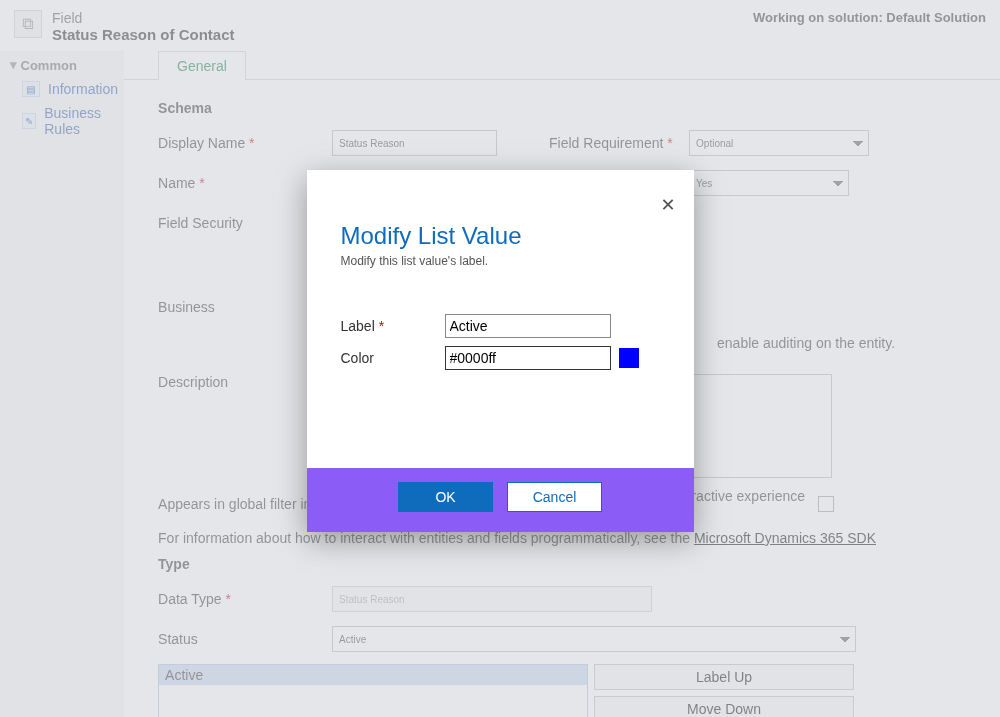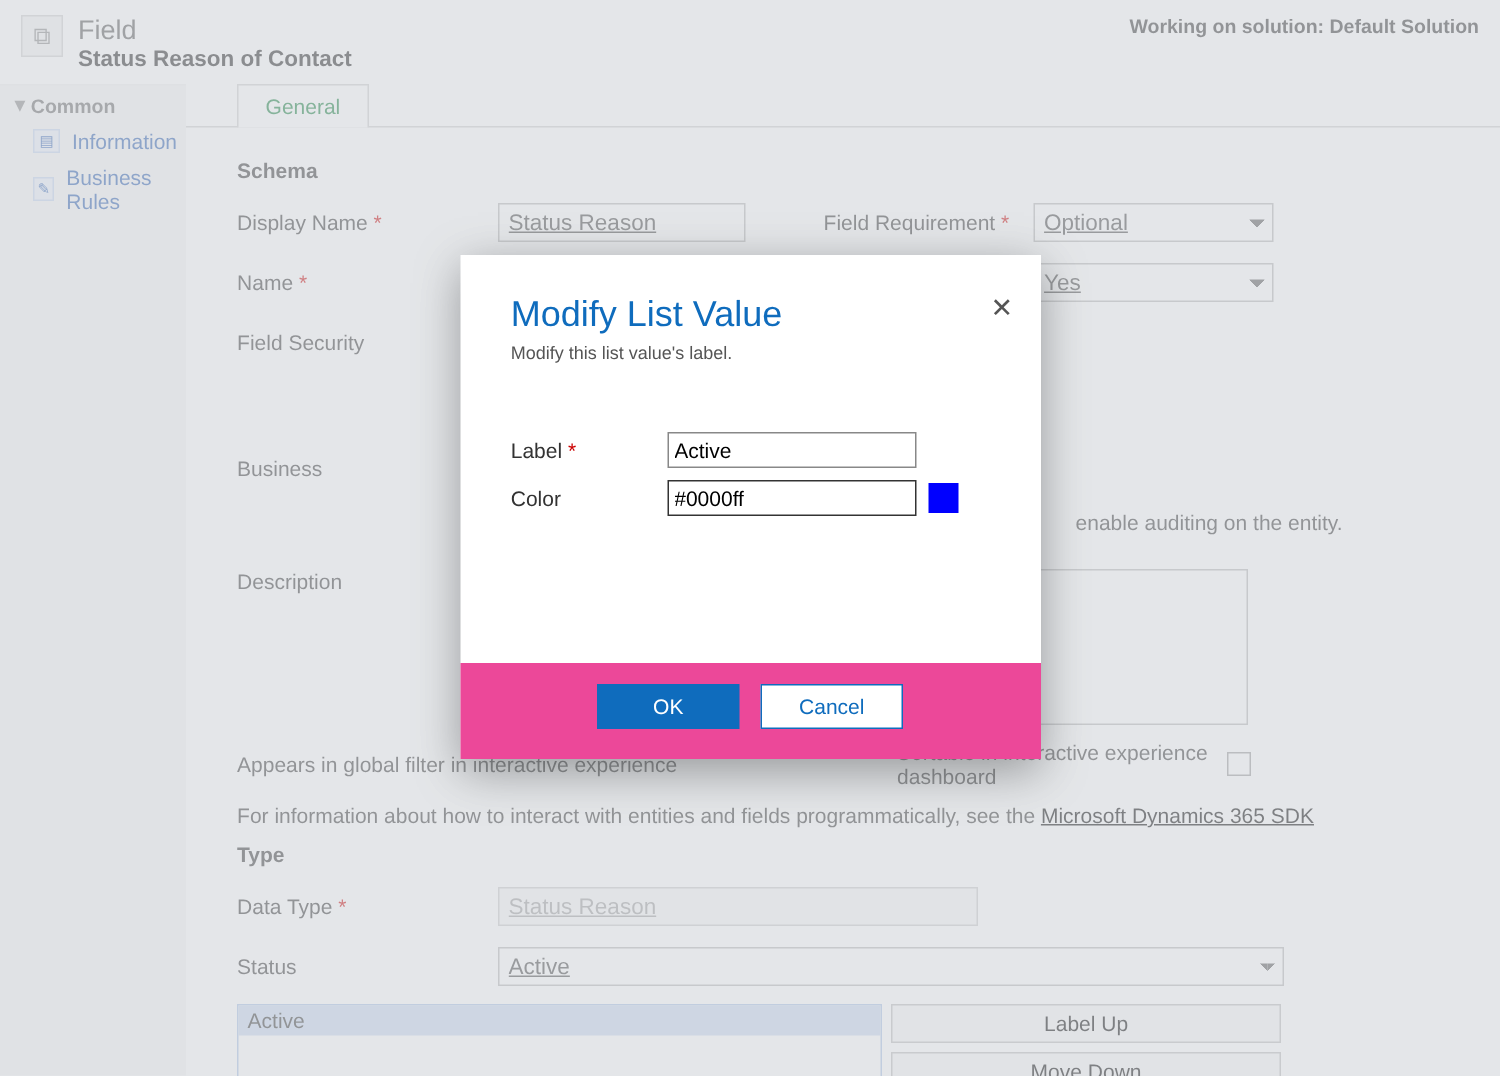--- a/index.html
+++ b/index.html
@@ -2,21 +2,21 @@
 <html><head>
 <meta charset="utf-8">
 <style>
   * { box-sizing: border-box; margin: 0; padding: 0; font-family: "Segoe UI", Arial, sans-serif; }
   body { font-size: 13px; color: #333; background: #fff; width: 1000px; height: 717px; overflow: hidden; position: relative; }
 
   
   .hdr { display: flex; align-items: flex-start; padding: 10px 14px 8px 14px; }
   .hdr-icon { width: 28px; height: 28px; background: #f3f3f3; border: 1px solid #d0d0d0; display:flex; align-items:center; justify-content:center; font-size:16px; color:#888;}
   .hdr-titles { margin-left: 10px; }
-  .hdr-sub { font-size: 18px; color: #555; }
+  .hdr-sub { font-size: 14px; color: #555; }
   .hdr-main { font-size: 15px; font-weight: 600; color: #222; }
   .hdr-right { margin-left: auto; font-size: 13px; color: #333; font-weight: 600; }
 
   
   .layout { display: flex; height: calc(100% - 50px); }
   .side { width: 238px; background: #f6f6f6; border-top: 1px solid #efefef; }
   .side-group { padding: 4px 0 0 6px; }
   .side-group-title { font-size: 13px; font-weight: 600; color: #666; padding: 2px 4px 4px 4px; }
   .side-group-title::before { content: "\25BE"; display:inline-block; margin-right:4px; color:#888; transform: translateY(-1px);}
   .side-item { display: flex; align-items: center; gap: 8px; padding: 4px 6px 4px 16px; color: #2a5db0; cursor: pointer; font-size: 14px;}
@@ -25,21 +25,21 @@
   .main { flex: 1; position: relative; padding: 0; }
   .tabbar { padding-left: 34px; }
   .tab { display: inline-block; padding: 6px 18px; font-size: 14px; color: #15803d; border: 1px solid #d0d0d0; border-bottom: none; background:#fff; }
   .tabline { border-bottom: 1px solid #d0d0d0; margin-top: -1px;}
   .content { padding: 20px 34px 0 34px; overflow-y: auto; height: calc(100% - 30px); position:relative; }
 
   .section-h { font-weight: 600; font-size: 14px; margin-bottom: 12px; }
   .row { display: flex; align-items: center; min-height: 30px; margin-bottom: 10px; }
   .lbl { width: 174px; font-size: 14px; color: #333; }
   .lbl.req::after, .modal-lbl.req::after { content: " *"; color: #c00; }
-  .fld { width: 165px; height: 26px; border: 1px solid #b6b6b6; background: #fff; padding: 0 6px; font-size: 15px; color: #444; text-decoration: underline; }
+  .fld { width: 165px; height: 26px; border: 1px solid #b6b6b6; background: #fff; padding: 0 6px; font-size: 10px; color: #444; }
   .fld.ro { background: #f4f4f4; color: #777; }
   .sel { appearance: none; padding-right: 18px; background-image: linear-gradient(45deg, transparent 48%, #555 50%), linear-gradient(-45deg, transparent 48%, #555 50%); background-position: right 10px center, right 5px center; background-size: 5px 5px; background-repeat: no-repeat; }
   .col2 { margin-left: 52px; }
   .lbl2 { width: 136px; font-size: 14px; }
   .link { color: #000000; text-decoration: underline; cursor: pointer; }
   .chkbox { width: 16px; height: 16px; border: 1px solid #999; background: #fff; display:inline-block;}
   .desc-area { width: 500px; height: 104px; border: 1px solid #b6b6b6; background:#fff;}
 
   .type-sel { width: 320px; }
   .status-sel { width: 524px; }
@@ -47,33 +47,33 @@
   .listbox .opt { padding: 2px 6px; background: #c7d8ef; font-size:14px;}
   .list-btns { display:inline-flex; flex-direction: column; gap: 6px; margin-left: 6px; width: 260px;}
   .list-btn { height: 26px; border: 1px solid #bcbcbc; background: #f7f7f7; font-size: 14px; }
   .type-row-wrap { display:flex; }
 
   
   .ovl { position: absolute; inset: 0; background: rgba(210,214,218,0.6); }
   .modal-wrap { position: absolute; inset:0; display:flex; align-items:flex-start; justify-content:center; }
   .modal { width: 387px; background: #fff; box-shadow: 0 8px 30px rgba(0,0,0,0.35); margin-top: 170px; }
   .modal-body { padding: 26px 34px 10px 34px; position:relative; }
-  .modal-title { font-size: 24px; color: #0f6cbd; font-weight: 400; }
+  .modal-title { font-size: 24px; color: #0f6cbd; font-weight: 400; margin-top: 26px; }
   .modal-sub { font-size: 12px; color: #555; margin-top: 4px; }
   .modal-close { position: absolute; right: 18px; top: 24px; font-size: 18px; color: #555; cursor: pointer; }
   .modal-form { margin-top: 46px; }
   .modal-row { display: flex; align-items: center; margin-bottom: 8px; }
   .modal-lbl { width: 104px; font-size: 14px; color:#333; }
   .m-input { width: 166px; height: 24px; border: 1px solid #333; padding: 0 4px; font-size: 14px; }
   .m-input.lt { border-color:#888; }
   .row-hl { outline: 2px solid #d11f1f; outline-offset: 1px; padding: 2px 2px; margin-bottom: 6px;}
   .row-hl .modal-lbl { padding-left: 2px;}
   .row-hl .m-input { width: 190px; border-color:#888;}
   .swatch { width: 20px; height: 20px; margin-left: 8px; }
-  .modal-actions { background: #ec4899; padding: 14px 34px 20px 34px; display:flex; justify-content:center; gap: 14px; margin-top: 80px;}
+  .modal-actions { background: #8b5cf6; padding: 14px 34px 20px 34px; display:flex; justify-content:center; gap: 14px; margin-top: 80px;}
   .btn { width: 95px; height: 30px; font-size: 14px; cursor:pointer;}
   .btn-pri { background: #0f6cbd; color: #fff; border: none; }
   .btn-sec { background: #fff; color: #0f6cbd; border: 1px solid #0f6cbd; }
 </style>
 </head>
 <body>
 
 <div class="hdr">
   <div class="hdr-icon">⧉</div>
   <div class="hdr-titles">
@@ -104,21 +104,21 @@
     </div>
     <div class="tabline"></div>
 
     <div class="content">
       <div class="section-h">Schema</div>
 
       <div class="row">
         <div class="lbl req">Display Name</div>
         <input class="fld" value="Status Reason" style="">
         <div class="lbl2 col2 lbl req" style="width:140px">Field Requirement</div>
-        <select class="fld sel" style="width:160px">
+        <select class="fld sel" style="width:180px">
           <option>Optional</option>
         </select>
       </div>
 
       <div class="row">
         <div class="lbl req">Name</div>
         <input class="fld ro" readonly="" value="statuscode" style="">
         <div class="lbl2 col2" style="width:140px">Searchable</div>
         <select class="fld sel" style="width:160px">
           <option>Yes</option>

